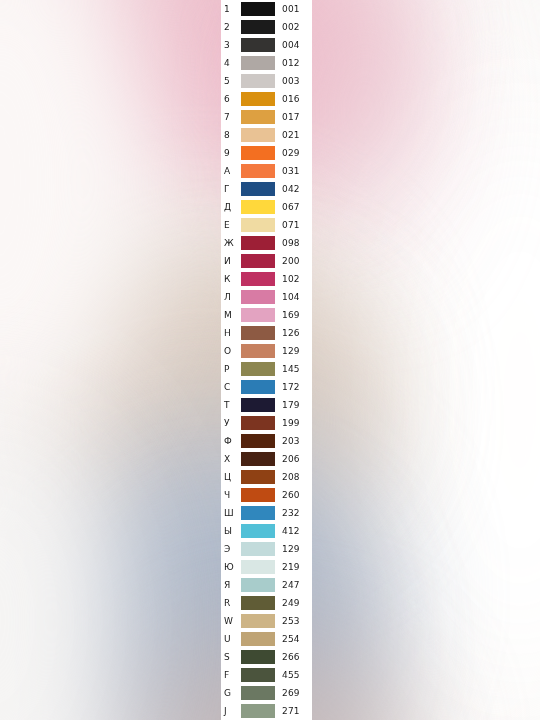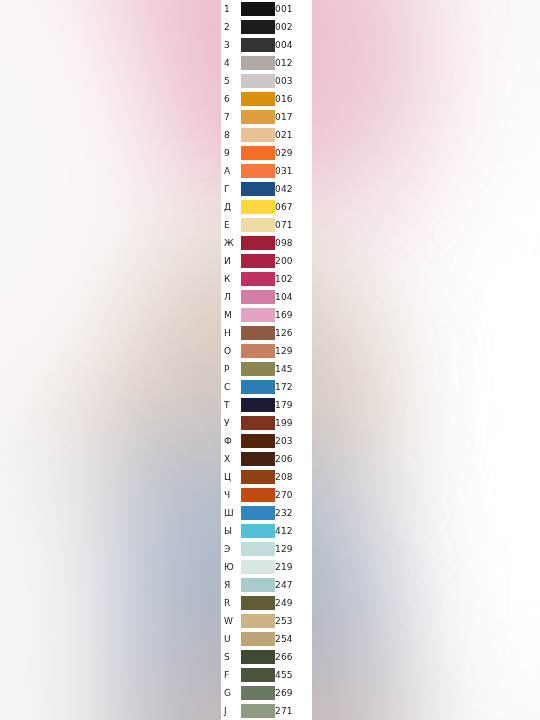--- a/index.html
+++ b/index.html
@@ -70,20 +70,21 @@
     white-space: nowrap;
   }
   .row-chip {
     width: 34px;
     height: 14px;
     flex: 0 0 34px;
     box-sizing: border-box;
   }
   .row-code {
     flex: 1;
+    padding-left: 7px;
     font-size: 9px;
     line-height: 18px;
     color: #1a1a1a;
     letter-spacing: .2px;
     white-space: nowrap;
   }
 </style>
 </head>
 <body>
 
@@ -234,21 +235,21 @@
       <div class="row-code">206</div>
     </div>
     <div class="swatch-row" style="height: 18px;">
       <div class="row-key">Ц</div>
       <div class="row-chip" style="background: rgb(143, 65, 20);"></div>
       <div class="row-code">208</div>
     </div>
     <div class="swatch-row" style="height: 18px;">
       <div class="row-key">Ч</div>
       <div class="row-chip" style="background: rgb(191, 75, 18);"></div>
-      <div class="row-code">270</div>
+      <div class="row-code">260</div>
     </div>
     <div class="swatch-row" style="height: 18px;">
       <div class="row-key">Ш</div>
       <div class="row-chip" style="background: rgb(48, 135, 189);"></div>
       <div class="row-code">232</div>
     </div>
     <div class="swatch-row" style="height: 18px;">
       <div class="row-key">Ы</div>
       <div class="row-chip" style="background: rgb(82, 192, 215);"></div>
       <div class="row-code">412</div>

